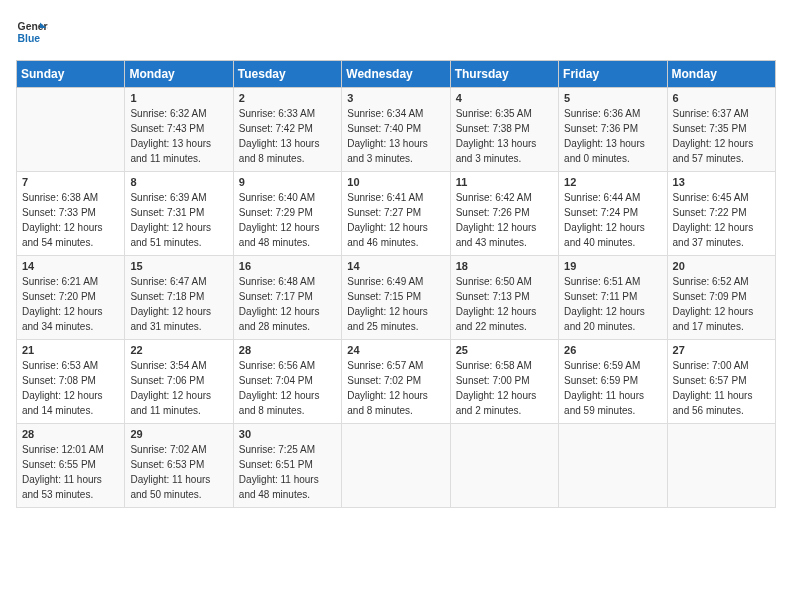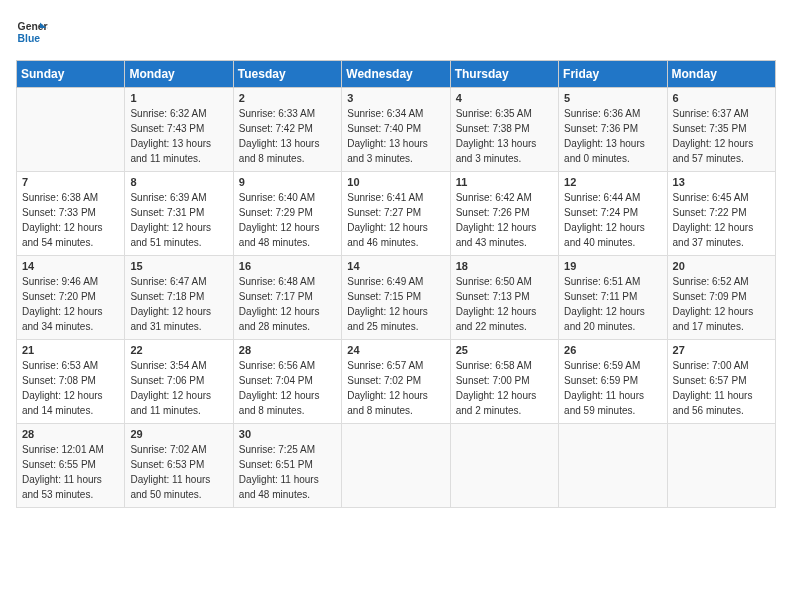--- a/index.html
+++ b/index.html
@@ -159,21 +159,21 @@
           <div class="day-info"><span>Sunrise: 6:44 AM</span><br><span>Sunset: 7:24 PM</span><br><span>Daylight: 12 hours and 40 minutes.</span></div>
         </td>
         <td>
           <span class="day-number">13</span>
           <div class="day-info"><span>Sunrise: 6:45 AM</span><br><span>Sunset: 7:22 PM</span><br><span>Daylight: 12 hours and 37 minutes.</span></div>
         </td>
       </tr>
       <tr>
         <td>
           <span class="day-number">14</span>
-          <div class="day-info"><span>Sunrise: 9:46 AM</span><br><span>Sunset: 7:20 PM</span><br><span>Daylight: 12 hours and 34 minutes.</span></div>
+          <div class="day-info"><span>Sunrise: 6:21 AM</span><br><span>Sunset: 7:20 PM</span><br><span>Daylight: 12 hours and 34 minutes.</span></div>
         </td>
         <td>
           <span class="day-number">15</span>
           <div class="day-info"><span>Sunrise: 6:47 AM</span><br><span>Sunset: 7:18 PM</span><br><span>Daylight: 12 hours and 31 minutes.</span></div>
         </td>
         <td>
           <span class="day-number">16</span>
           <div class="day-info"><span>Sunrise: 6:48 AM</span><br><span>Sunset: 7:17 PM</span><br><span>Daylight: 12 hours and 28 minutes.</span></div>
         </td>
         <td>

